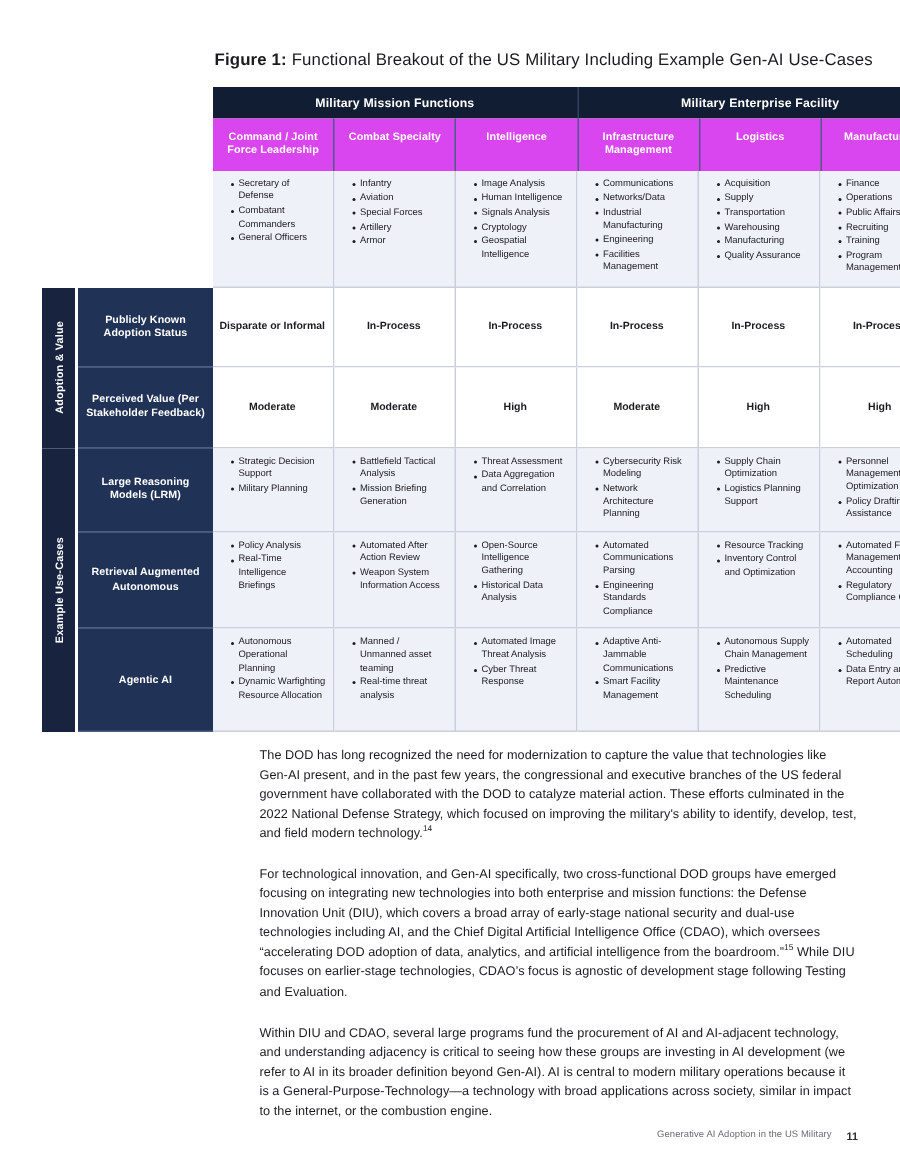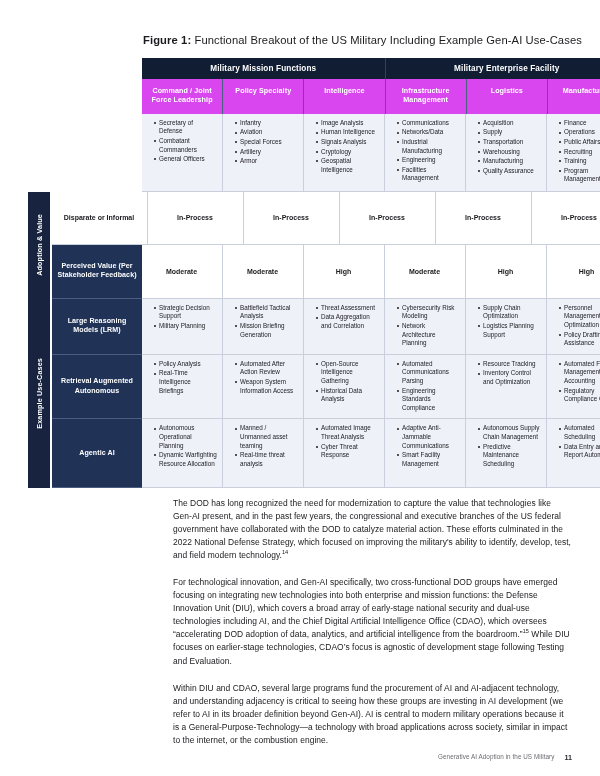--- a/index.html
+++ b/index.html
@@ -209,21 +209,21 @@
       <div class="rail blank"></div>
       <div class="rail-gap"></div>
       <div class="rowlabel empty"></div>
       <div class="tbl">
         <div class="grouphdr">
           <div class="g1">Military Mission Functions</div>
           <div class="g2">Military Enterprise Facility</div>
         </div>
         <div class="colhdr">
           <div>Command / Joint Force Leadership</div>
-          <div>Policy Specialty</div>
+          <div>Combat Specialty</div>
           <div>Intelligence</div>
           <div>Infrastructure Management</div>
           <div>Logistics</div>
           <div>Manufacturing</div>
         </div>
       </div>
     </div>
 
     <div class="fig-row">
       <div class="rail blank"></div>
@@ -290,20 +290,21 @@
     </div>
 
     <div class="fig-row">
       <div class="rail">
         <span>Adoption &amp; Value</span>
       </div>
       <div class="rail-gap"></div>
       <div style="flex:1 1 auto; display:flex; flex-direction:column;">
 
         <div class="fig-row">
+          <div class="rowlabel h-stat">Publicly Known Adoption Status</div>
           <div class="tbl">
             <div class="bodyrow">
               <div class="cell plain h-stat">
                   <div class="center">Disparate or Informal</div>
                 </div>
               <div class="cell plain h-stat">
                   <div class="center">In-Process</div>
                 </div>
               <div class="cell plain h-stat">
                   <div class="center">In-Process</div>

